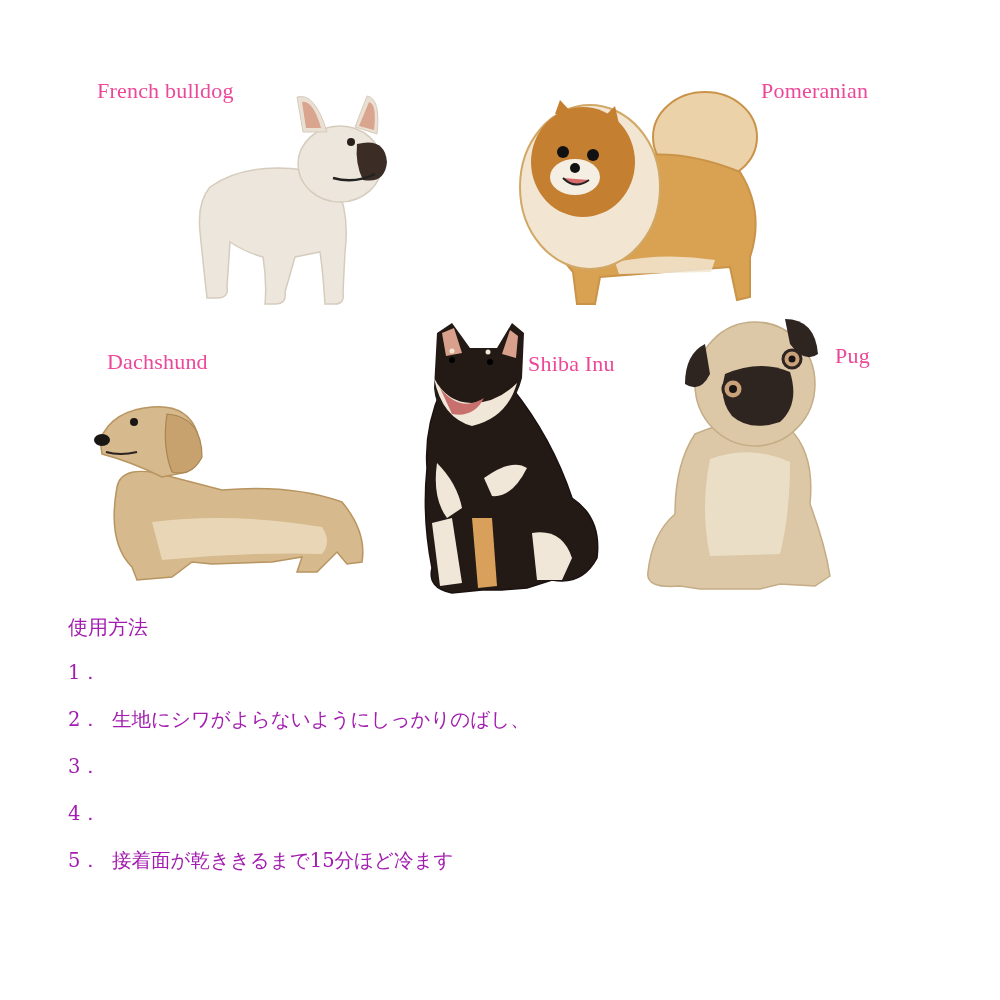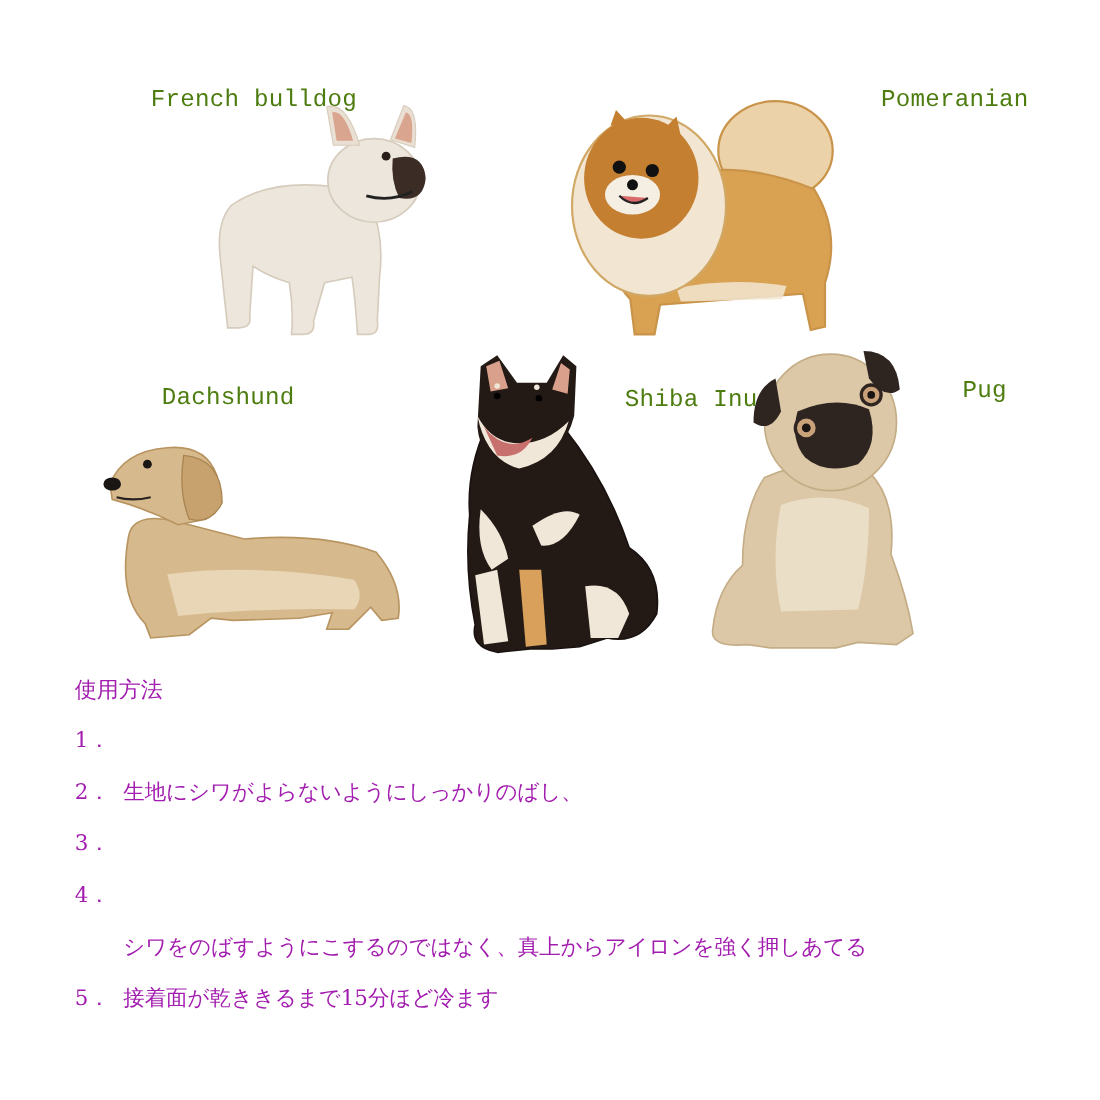--- a/index.html
+++ b/index.html
@@ -1,19 +1,19 @@
 <!DOCTYPE html>
 <html><head>
 <meta charset="utf-8">
 <style>
   html, body { margin: 0; padding: 0; background: #ffffff; }
   body { width: 1000px; height: 1000px; position: relative; overflow: hidden;
          font-family: "DejaVu Serif", "Liberation Serif", serif; color: #222; }
-  .label { position: absolute; font-family: Liberation Mono, monospace;
-           font-size: 22px; color: #4d7c0f; white-space: nowrap; letter-spacing: 0.2px; margin-left: 40px; }
+  .label { position: absolute; font-family: Liberation Serif, serif;
+           font-size: 22px; color: #ec4899; white-space: nowrap; letter-spacing: 0.2px; }
   .patch { position: absolute; }
   .patch svg { display: block; width: 100%; height: 100%; }
   .instructions { position: absolute; left: 68px; top: 612px; width: 900px;
                   font-family: "DejaVu Serif", "Liberation Serif", serif; color: #a21caf; }
   .inst-title { font-size: 20px; line-height: 30px; height: 30px; margin-bottom: 16px; }
   .step { font-size: 19.5px; line-height: 30px; height: 30px; margin-bottom: 17px; white-space: nowrap; display: flex; }
   .step-num { display: inline-block; width: 44px; }
   .cont { padding-left: 44px; }
 </style>
 </head>
@@ -134,21 +134,18 @@
     <span>生地にシワがよらないようにしっかりのばし、</span>
   </div>
 
   <div class="step">
     <span class="step-num">3．</span>
   </div>
 
   <div class="step">
     <span class="step-num">4．</span>
   </div>
-  <div class="step cont">
-    <span>シワをのばすようにこするのではなく、真上からアイロンを強く押しあてる</span>
-  </div>
 
   <div class="step">
     <span class="step-num">5．</span>
     <span>接着面が乾ききるまで15分ほど冷ます</span>
   </div>
 </div>
 
 </body></html>

